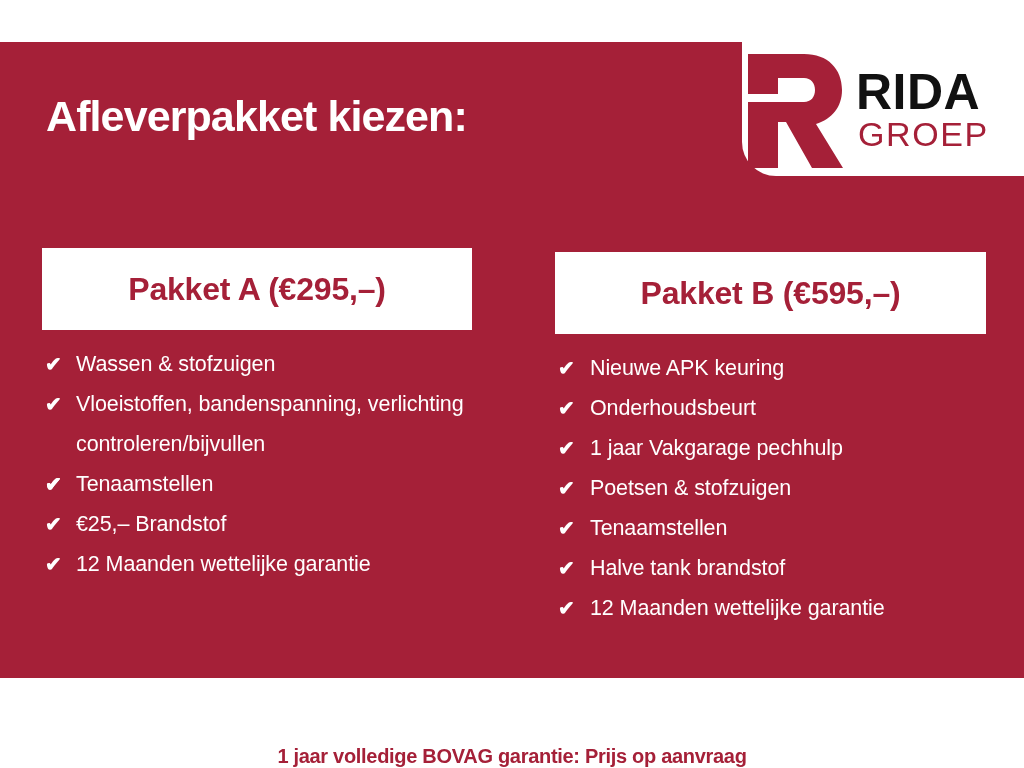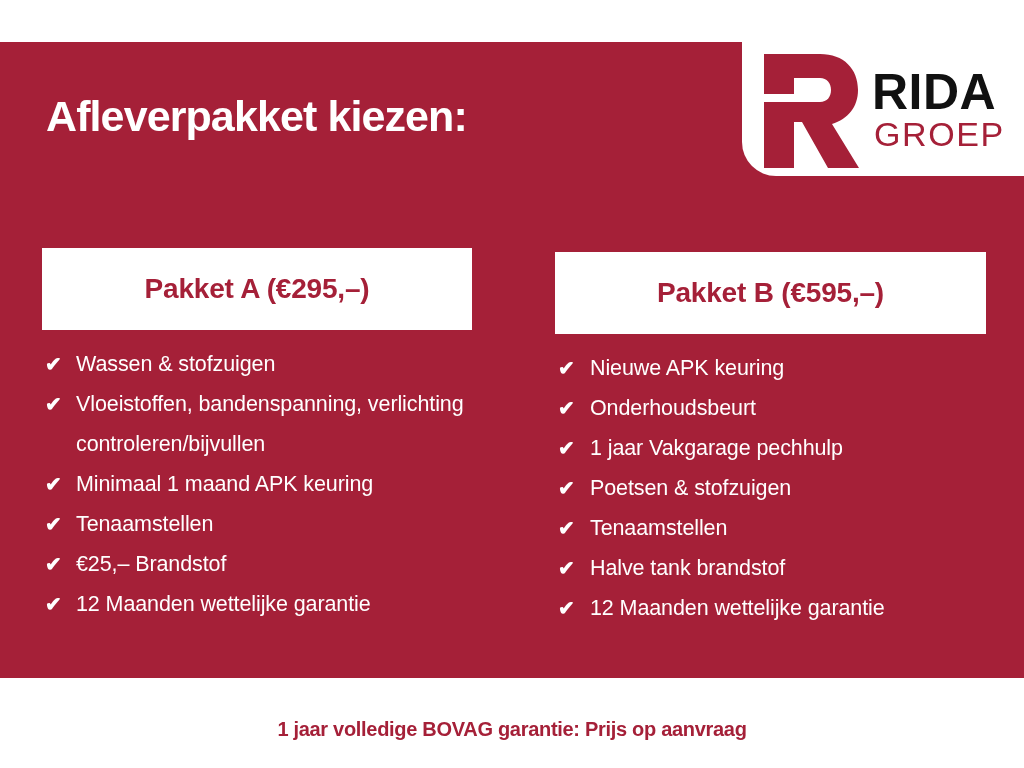--- a/index.html
+++ b/index.html
@@ -32,21 +32,20 @@
   .logo-panel {
     position: absolute;
     left: 742px;
     top: 42px;
     width: 282px;
     height: 134px;
     background: #ffffff;
     border-bottom-left-radius: 34px;
     display: flex;
     align-items: center;
-    padding-left: 16px;
     box-sizing: border-box;
   }
   .logo-mark {
     width: 104px;
     height: 122px;
     flex: 0 0 auto;
     position: relative;
     top: 2px;
   }
   .logo-mark svg { display: block; }
@@ -96,21 +95,21 @@
 
   .pkg-header {
     background: #ffffff;
     height: 82px;
     display: flex;
     align-items: center;
     justify-content: center;
     text-align: center;
   }
   .pkg-header-text {
-    font-size: 28px;
+    font-size: 32px;
     font-weight: bold;
     color: #A52038;
     letter-spacing: -0.2px;
   }
   .pkg-list {
     list-style: none;
     margin: 0;
     padding: 0;
     margin-top: 14px;
   }
@@ -136,21 +135,21 @@
 
   
   .footer-band {
     position: absolute;
     left: 0;
     top: 678px;
     width: 1024px;
     height: 90px;
     background: #ffffff;
     display: flex;
-    align-items: center;
+    align-items: flex-end;
     justify-content: center;
   }
   .footer-text {
     margin-top: 13px;
     font-size: 20px;
     font-weight: bold;
     color: #A52038;
     letter-spacing: -0.3px;
   }
 </style>
@@ -185,21 +184,20 @@
         <li>
           <span class="check-icon">✔</span>
           <span>Wassen &amp; stofzuigen</span>
         </li>
         <li>
           <span class="check-icon">✔</span>
           <span>Vloeistoffen, bandenspanning, verlichting controleren/bijvullen</span>
         </li>
         <li>
           <span class="check-icon">✔</span>
-          <span>Minimaal 1 maand APK keuring</span>
         </li>
         <li>
           <span class="check-icon">✔</span>
           <span>Tenaamstellen</span>
         </li>
         <li>
           <span class="check-icon">✔</span>
           <span>€25,– Brandstof</span>
         </li>
         <li>

